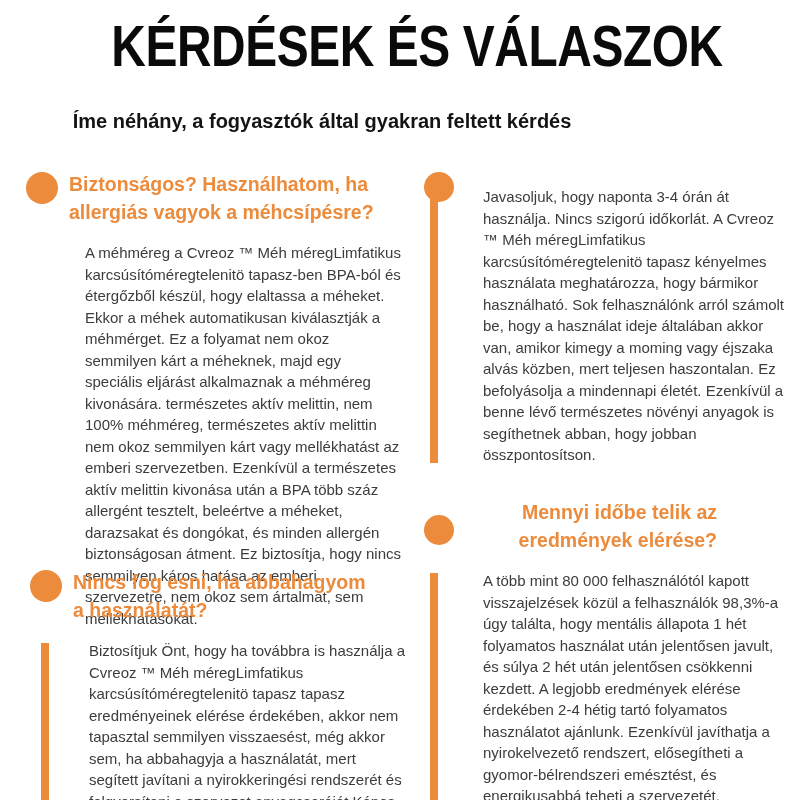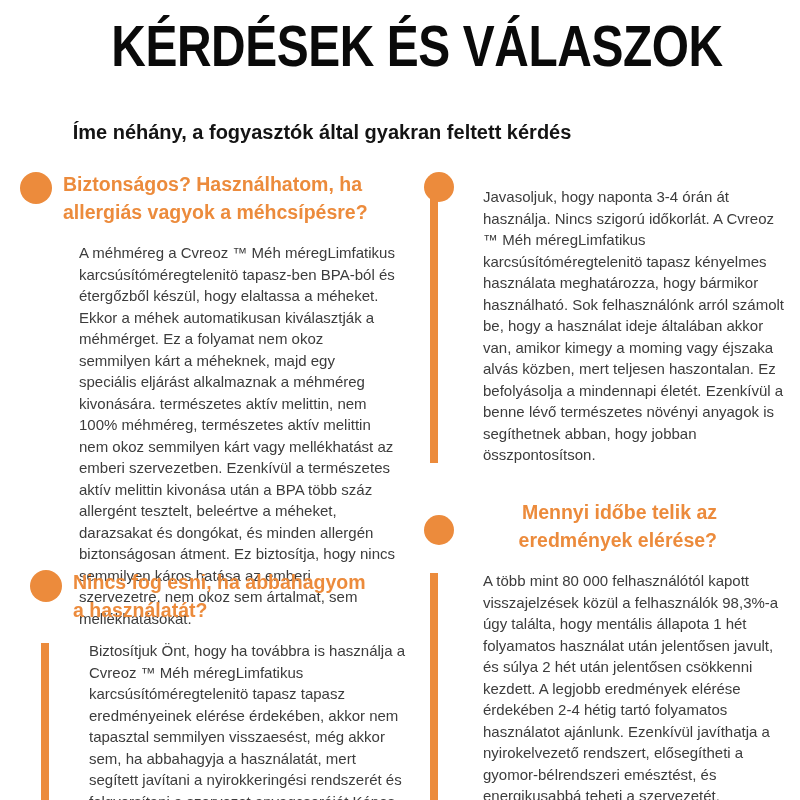--- a/index.html
+++ b/index.html
@@ -6,39 +6,39 @@
   .page{
     position:relative;width:800px;height:800px;background:#fff;
     font-family:"Liberation Sans",sans-serif;overflow:hidden;
   }
   .title-wrap{position:absolute;top:12px;left:17px;width:800px;text-align:center;}
   .title{
     display:inline-block;font-size:57px;font-weight:bold;color:#0a0a0a;
     white-space:nowrap;transform:scaleX(0.84);transform-origin:center;
     letter-spacing:-0.5px;line-height:68px;
   }
-  .subtitle-wrap{position:absolute;top:117px;left:0;width:644px;text-align:center;}
+  .subtitle-wrap{position:absolute;top:106px;left:0;width:644px;text-align:center;}
   .subtitle{font-size:20px;font-weight:bold;color:#141414;line-height:30px;}
 
   .qa{position:absolute;}
   .dot{position:absolute;left:0;top:2px;border-radius:50%;background:var(--accent);}
   .col-left .dot{width:32px;height:32px;}
   .col-right .dot{width:30px;height:30px;}
   .q{
     margin:0 0 16px 43px;font-size:19.5px;line-height:28px;
     font-weight:bold;color:var(--accent);
   }
   .tight .q{margin-bottom:6px;}
   .body{position:relative;margin-left:43px;}
   .bar{position:absolute;top:3px;bottom:3px;width:8px;background:var(--accent);}
   .col-left .bar{left:-32px;}
   .col-right .bar{left:-37px;}
   .a{margin:16px;font-size:15px;line-height:21.5px;color:#3c3c3c;}
 
-  #qa-l1{left:20px;top:170px;width:392px;}
+  #qa-l1{left:26px;top:170px;width:392px;}
   #qa-l2{left:30px;top:568px;width:392px;}
   #qa-r1{left:424px;top:170px;width:377px;}
   #qa-r2{left:424px;top:498px;width:377px;}
   #qa-l2 .q{max-width:300px;}
   #qa-r1 .q{max-width:336px;}
   #qa-r2 .q{max-width:250px;text-align:right;}
   #qa-r2 .dot{top:17px;}
   .col-left .a{max-width:349px;}
   .col-right .a{max-width:317px;}
 </style>

